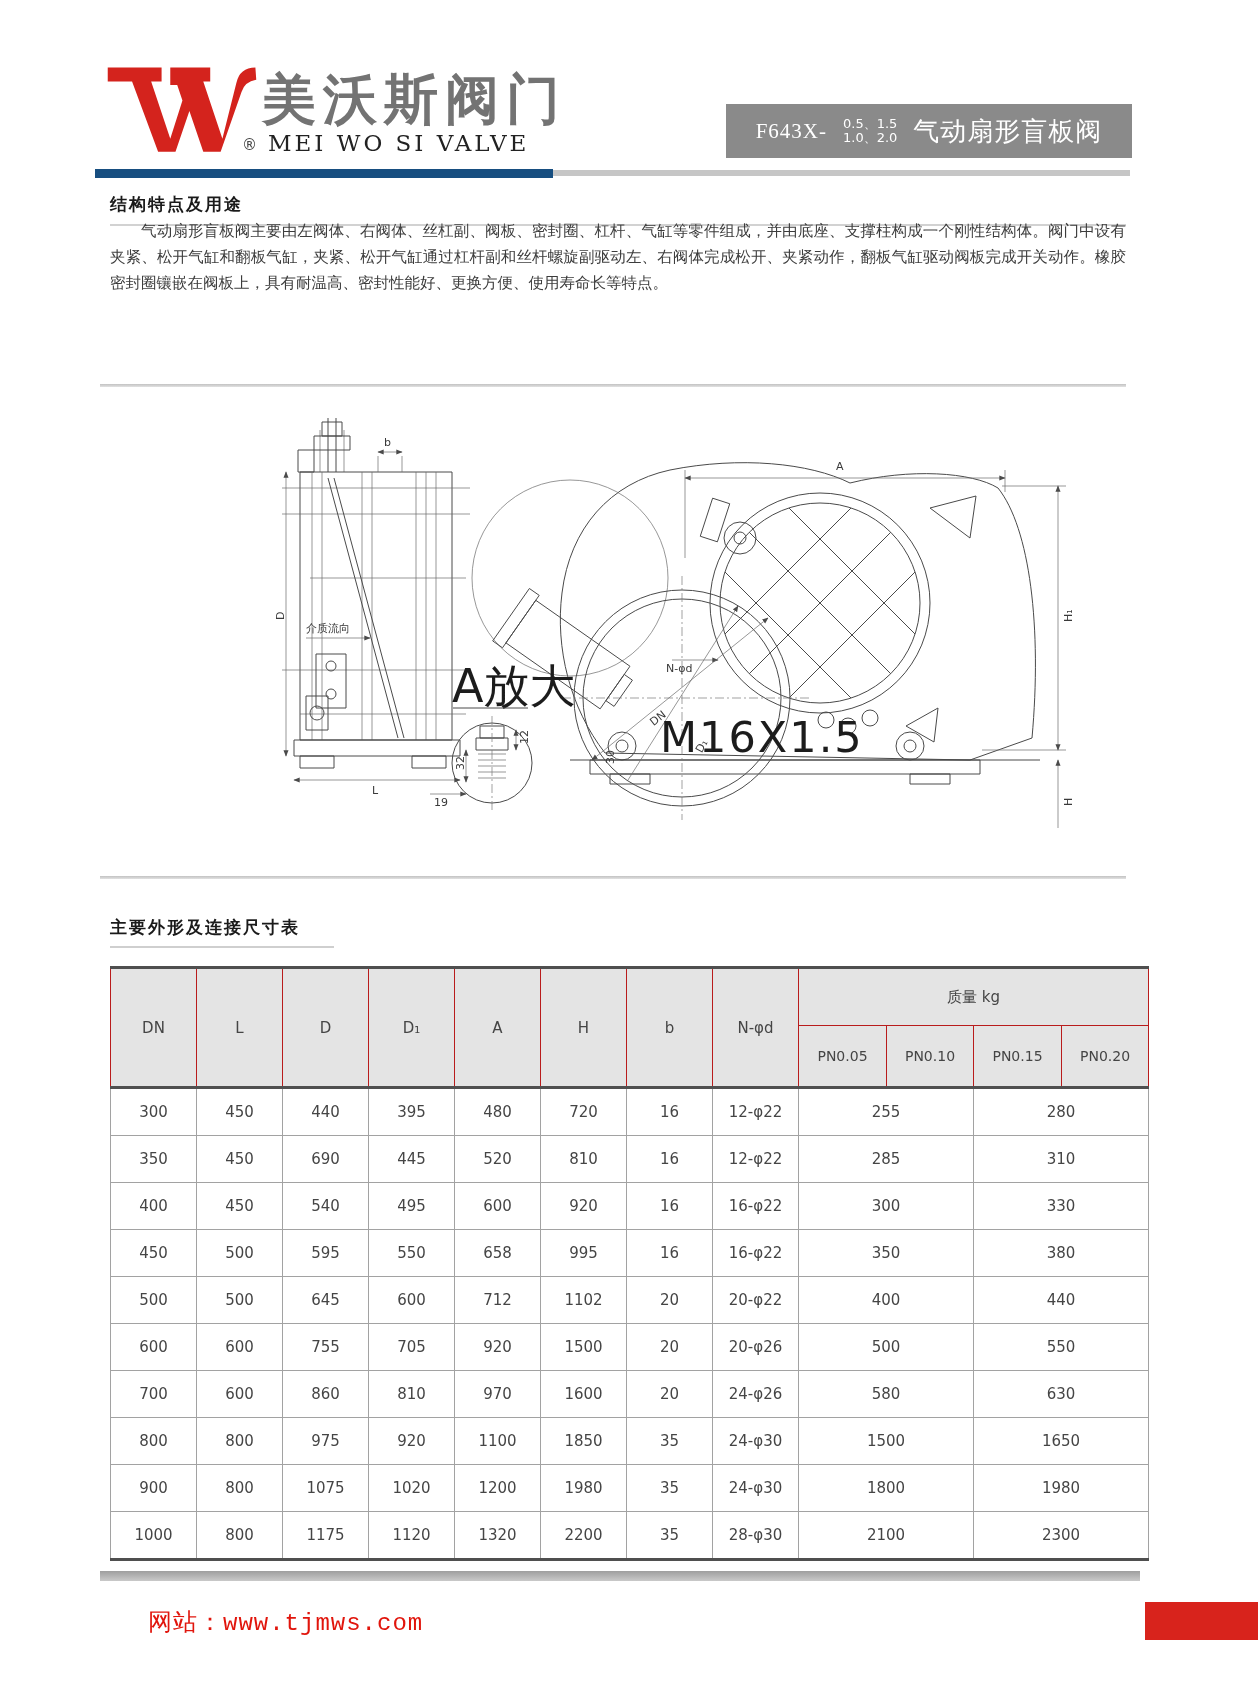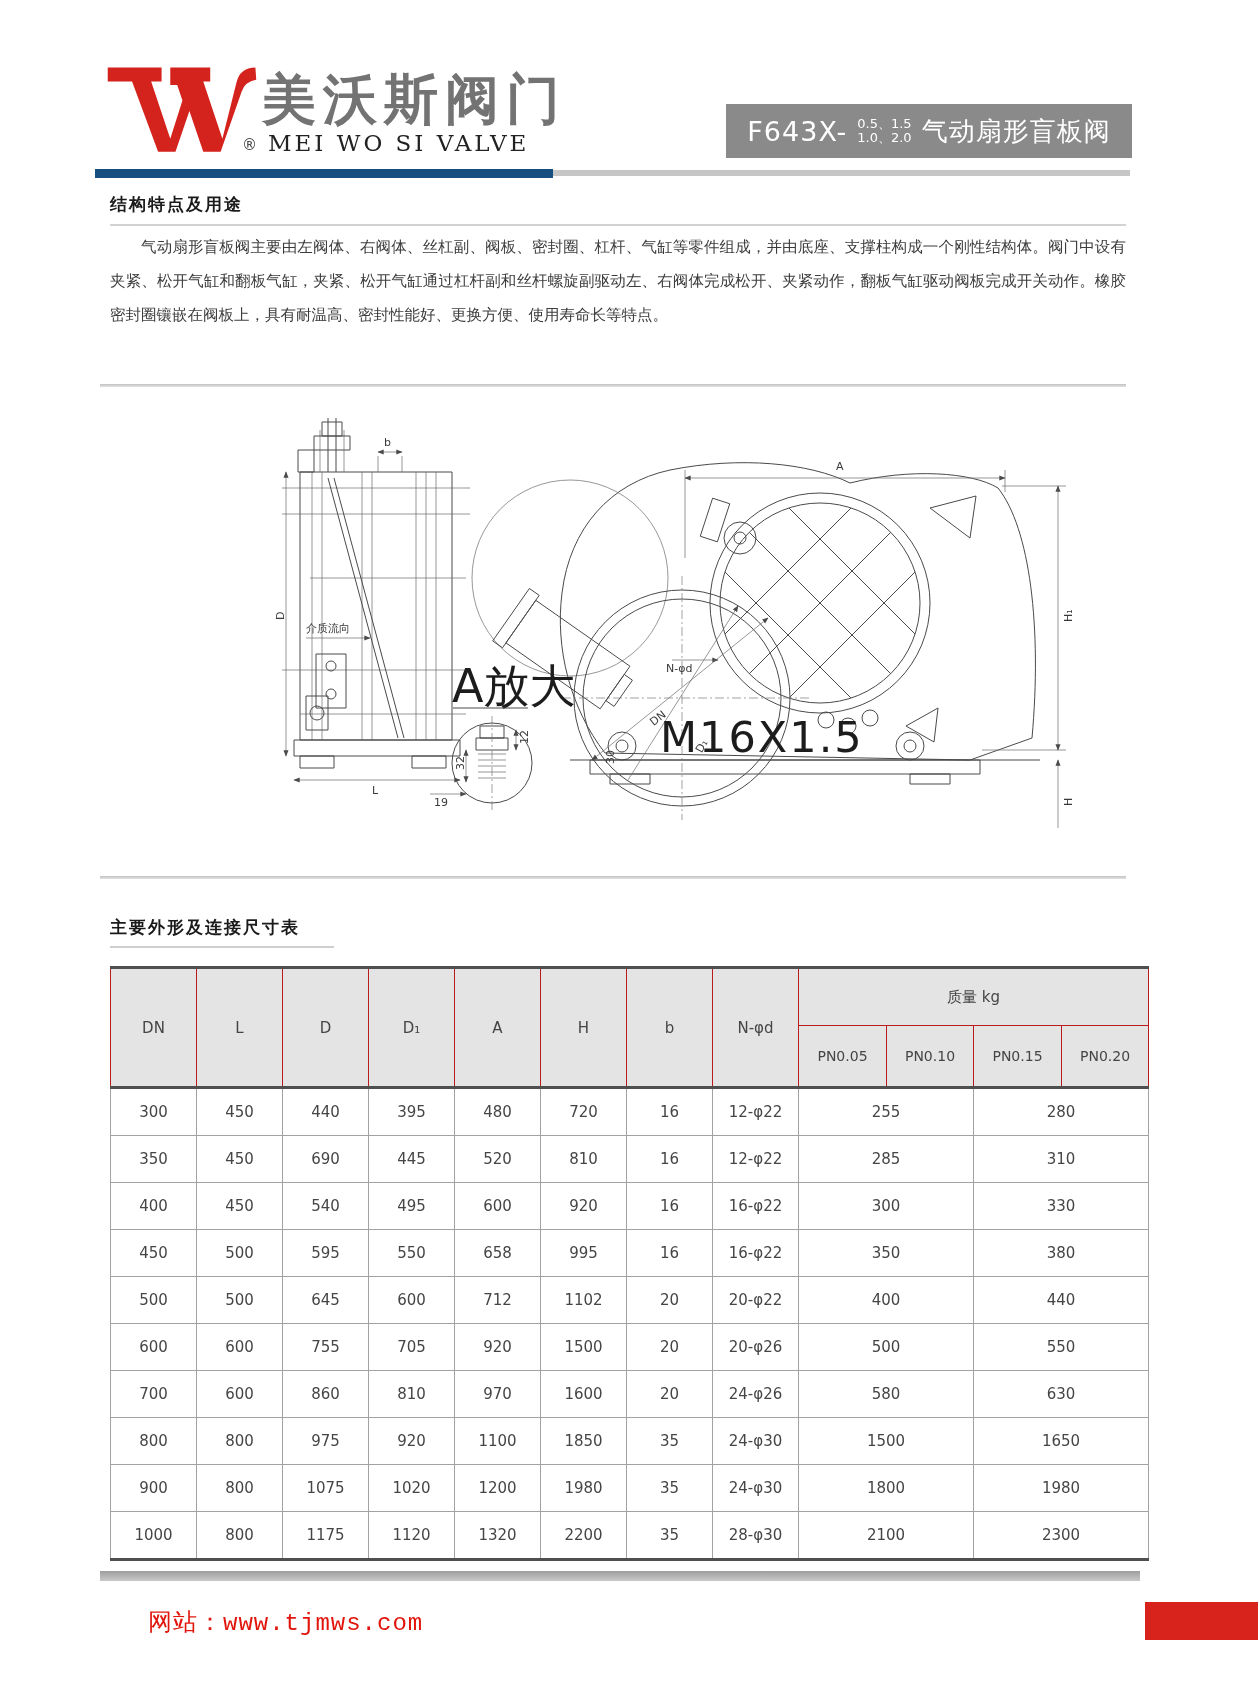--- a/index.html
+++ b/index.html
@@ -8,31 +8,31 @@
 
   
   .logo-mark{position:absolute;left:106px;top:60px;width:152px;height:96px;}
   .reg-mark{position:absolute;left:242px;top:136px;font-size:15px;color:#444;}
   .brand-cn{position:absolute;left:262px;top:64px;font-family:"DejaVu Serif","Liberation Serif",serif;
             font-size:54px;font-weight:bold;color:#737373;letter-spacing:7px;white-space:nowrap;}
   .brand-en{position:absolute;left:268px;top:130px;font-family:"DejaVu Serif","Liberation Serif",serif;
             font-size:23px;color:#222;letter-spacing:3px;white-space:nowrap;}
   .banner{position:absolute;left:726px;top:104px;width:406px;height:54px;background:#8a8a8a;
           display:flex;align-items:center;justify-content:center;color:#fff;white-space:nowrap;}
-  .banner .model{font-size:27px;letter-spacing:1px;}
-  .banner .pn-stack{display:flex;flex-direction:column;font-size:13px;line-height:14px;margin:0 10px;}
+  .banner .model{font-size:21px;letter-spacing:1px;font-family:Liberation Serif, serif;}
+  .banner .pn-stack{display:flex;flex-direction:column;font-size:13px;line-height:14px;margin:0 16px;}
   .banner .product{font-size:26px;letter-spacing:1px;}
   .rule-blue{position:absolute;left:95px;top:169px;width:458px;height:9px;background:#174e80;}
   .rule-gray-top{position:absolute;left:553px;top:170px;width:577px;height:6px;background:#c6c6c6;}
 
   
   .sec-heading{position:absolute;left:110px;font-size:17px;font-weight:bold;color:#1a1a1a;letter-spacing:2px;}
   #h-features{top:193px;}
   .h1-underline{position:absolute;left:110px;top:224px;width:1016px;height:2px;background:#d2d2d2;}
-  .features-text{position:absolute;left:110px;top:230px;width:1016px;font-size:15.5px;line-height:34px;
+  .features-text{position:absolute;left:110px;top:218px;width:1016px;font-size:15.5px;line-height:26px;
                  color:#3c3c3c;text-align:justify;}
   .features-text p{margin:0;text-indent:2em;}
 
   .divider{position:absolute;left:100px;width:1026px;height:3px;
            background:linear-gradient(#c2c2c2,#e2e2e2);}
   #div-1{top:384px;}
   #div-2{top:876px;}
 
   
   #drawing{position:absolute;left:270px;top:408px;width:820px;height:460px;}

